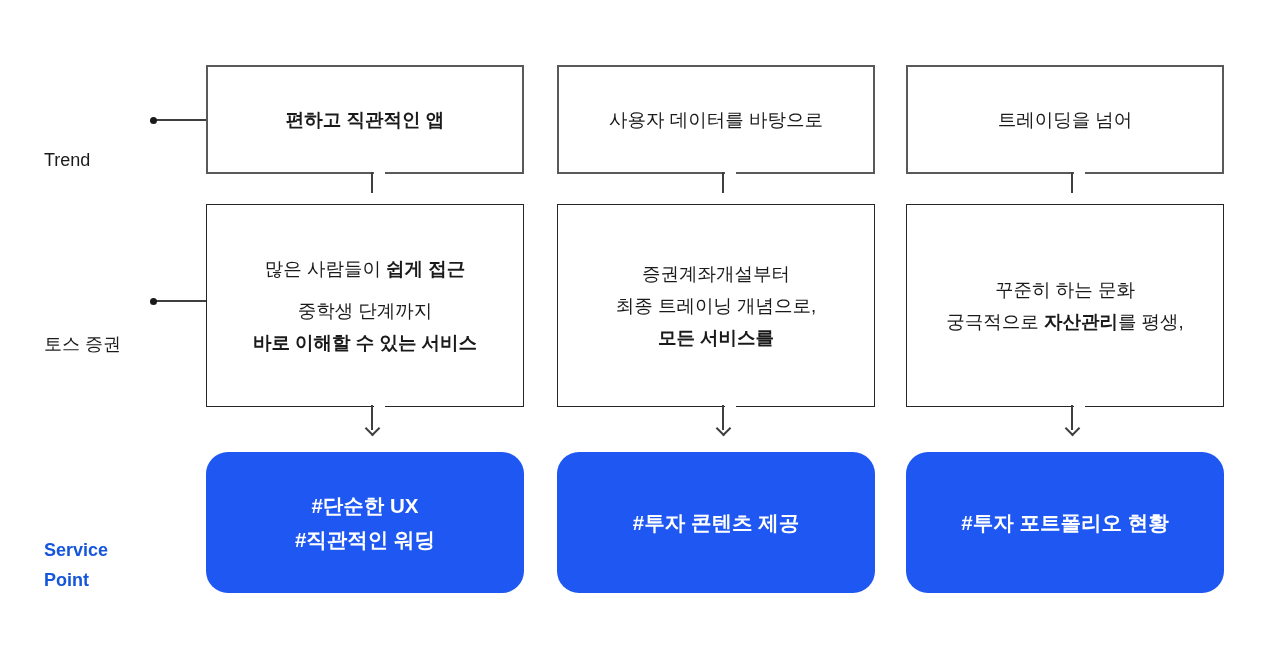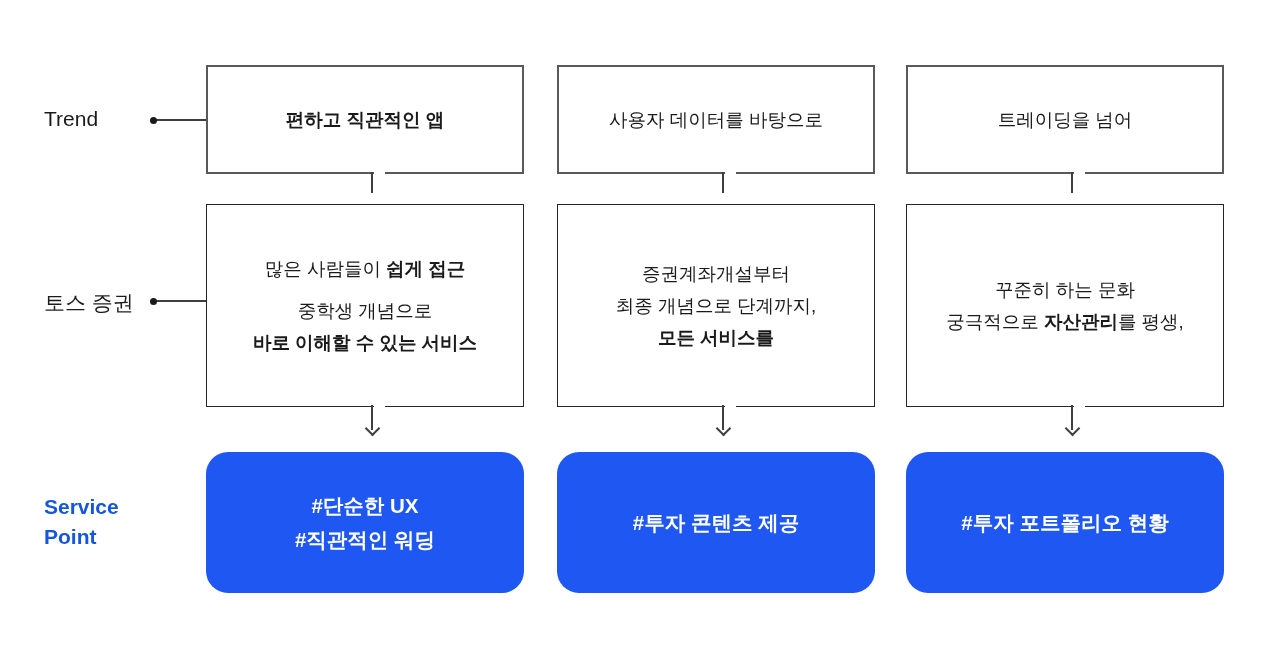--- a/index.html
+++ b/index.html
@@ -1,21 +1,21 @@
 <!DOCTYPE html>
 <html style="--accent: #1E57F1; --label_blue: #1656DD; --border_gray: #595959; --border_dark: #262626; --connector: #3F3F3F; --text: #1A1A1A; --service_text: #FFFFFF;"><head>
 <meta charset="utf-8">
 <style>
   html,body{margin:0;padding:0;background:#ffffff;}
   .canvas{
     position:relative;width:1280px;height:651px;background:#fff;overflow:hidden;
     font-family:"Liberation Sans","DejaVu Sans",sans-serif;color:var(--text,#1a1a1a);
   }
   
-  .rail-label{position:absolute;left:44px;font-size:21px;letter-spacing:0;color:var(--text,#1a1a1a);}
+  .rail-label{position:absolute;left:44px;font-size:18px;letter-spacing:0;color:var(--text,#1a1a1a);margin-top:43px;}
   .rail-label.trend{top:107px;}
   .rail-label.toss{top:289px;}
   .rail-label.service{top:492px;font-weight:700;color:var(--label_blue,#1656dd);line-height:30px;}
   
   .lead{position:absolute;left:152px;width:54px;height:0;border-top:2px solid var(--connector,#3f3f3f);}
   .lead .dot{position:absolute;left:-2px;top:-4px;width:7px;height:7px;border-radius:50%;background:var(--text,#1a1a1a);}
   .lead.trend{top:119px;}
   .lead.toss{top:300px;}
   
   .col{position:absolute;top:0;width:318px;height:651px;}
@@ -61,21 +61,21 @@
 
   <div class="col c1">
     <div class="box trend-box">
       <div class="line"><span class="b">편하고 직관적인 앱</span></div>
     </div>
     <div class="notch n-trend"></div>
     <div class="stub"></div>
 
     <div class="box toss-box">
       <div class="line mb"><span>많은 사람들이 </span><span class="b">쉽게 접근</span></div>
-      <div class="line"><span>중학생 개념으로</span></div>
+      <div class="line"><span>중학생 단계까지</span></div>
       <div class="line"><span class="b">바로 이해할 수 있는 서비스</span></div>
     </div>
     <div class="notch n-toss"></div>
     <div class="arrow-line"></div>
     <div class="arrow-head"></div>
 
     <div class="box blue-box">
       <div class="line">#단순한 UX</div>
       <div class="line">#직관적인 워딩</div>
     </div>
@@ -83,21 +83,21 @@
 
   <div class="col c2">
     <div class="box trend-box">
       <div class="line"><span>사용자 데이터를 바탕으로</span></div>
     </div>
     <div class="notch n-trend"></div>
     <div class="stub"></div>
 
     <div class="box toss-box">
       <div class="line"><span>증권계좌개설부터</span></div>
-      <div class="line"><span>최종 개념으로 단계까지,</span></div>
+      <div class="line"><span>최종 트레이닝 개념으로,</span></div>
       <div class="line"><span class="b">모든 서비스를</span></div>
     </div>
     <div class="notch n-toss"></div>
     <div class="arrow-line"></div>
     <div class="arrow-head"></div>
 
     <div class="box blue-box">
       <div class="line">#투자 콘텐츠 제공</div>
     </div>
   </div>

